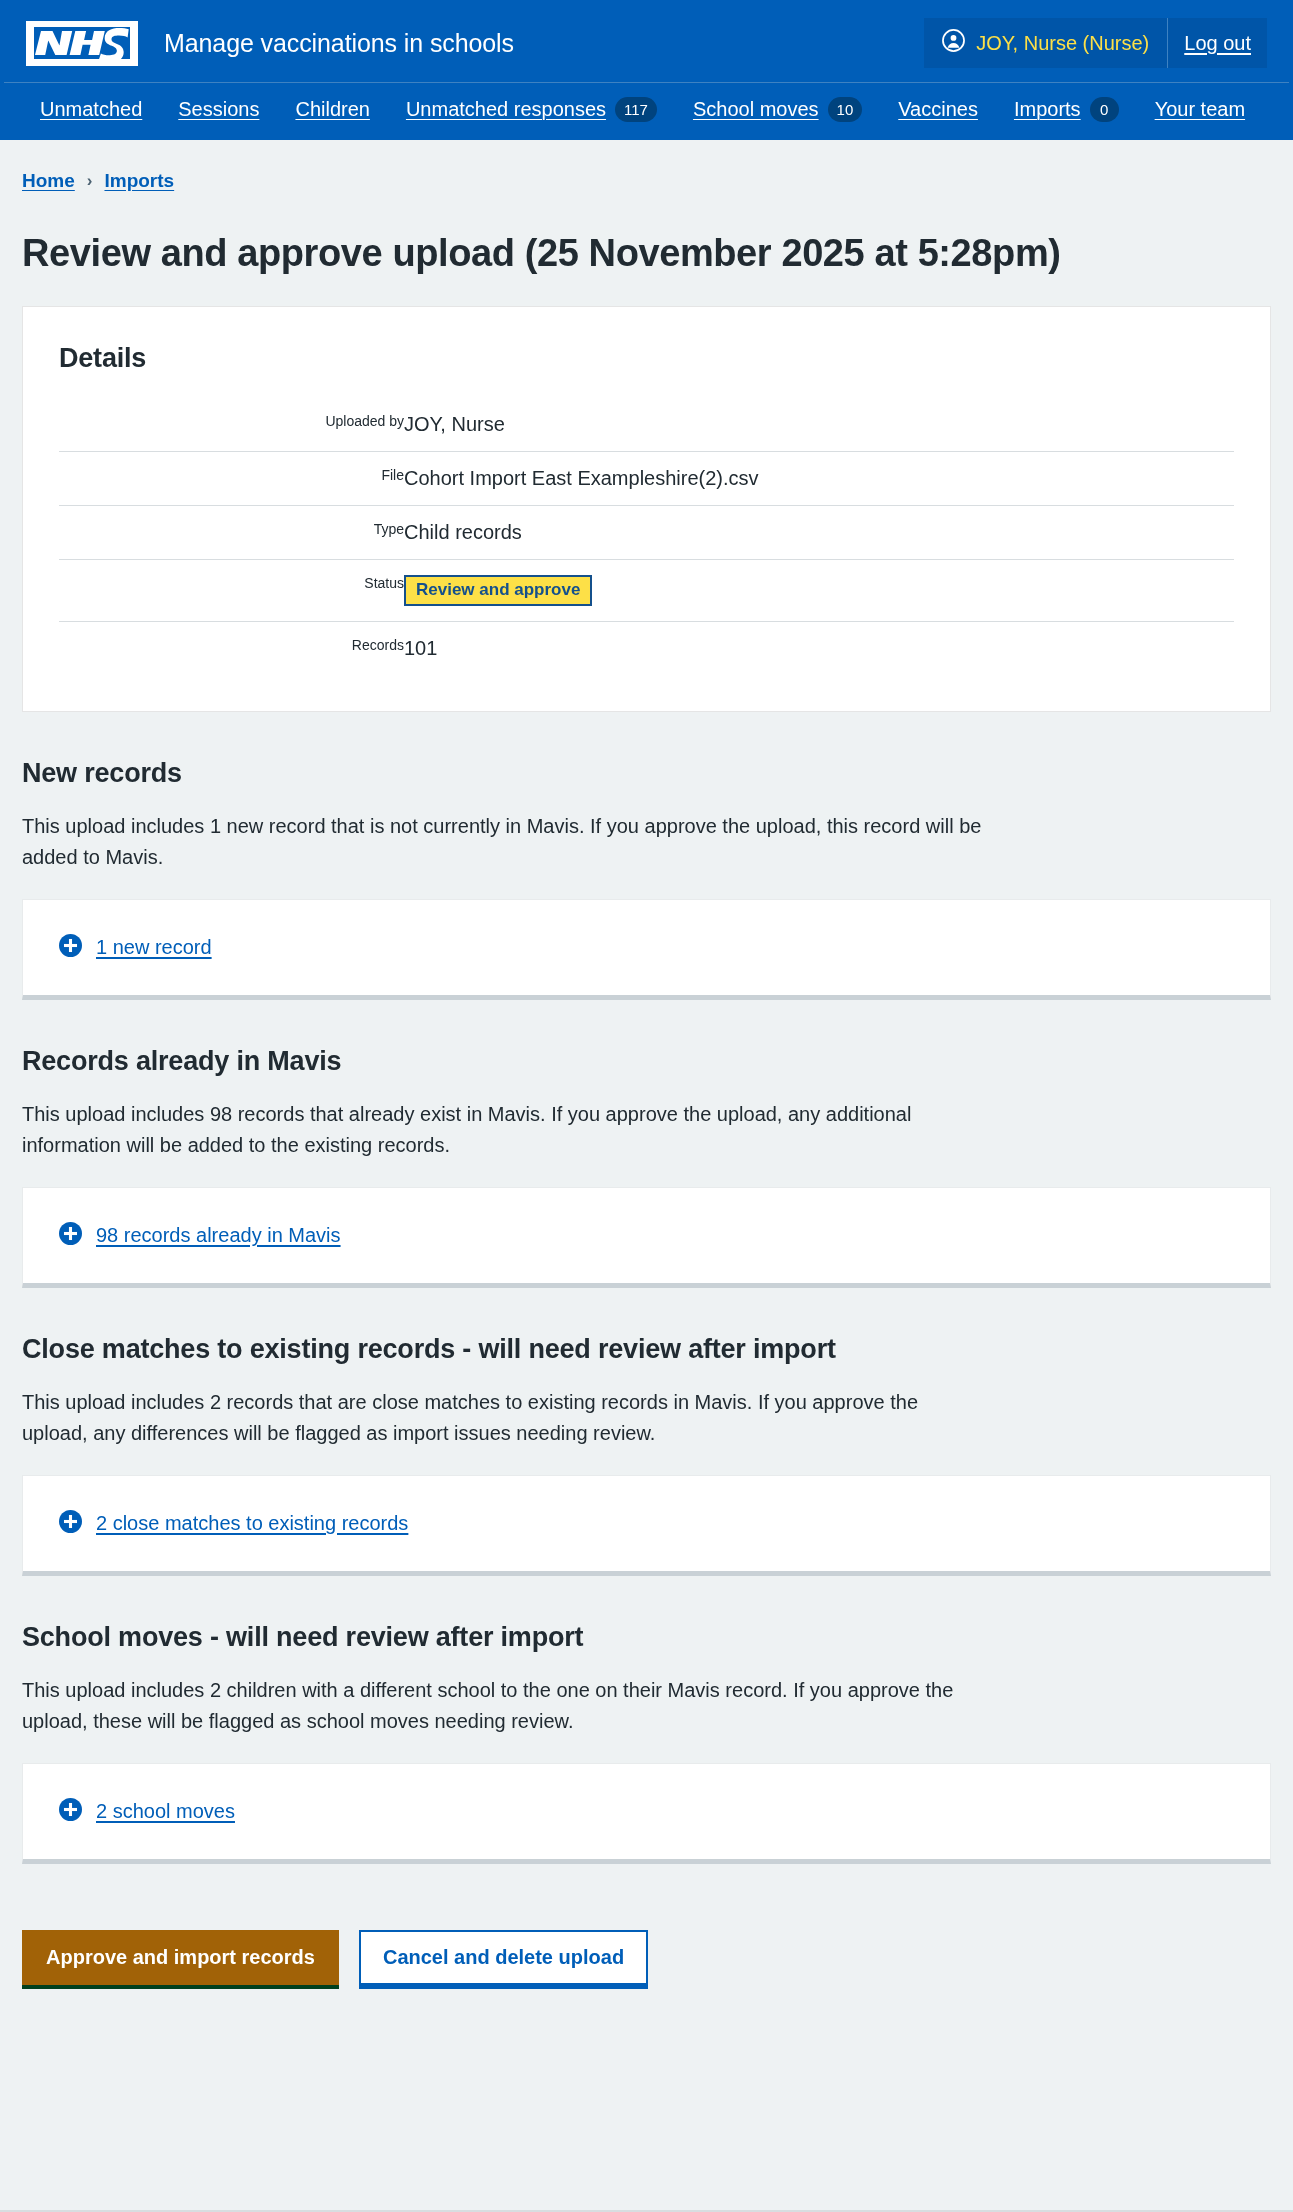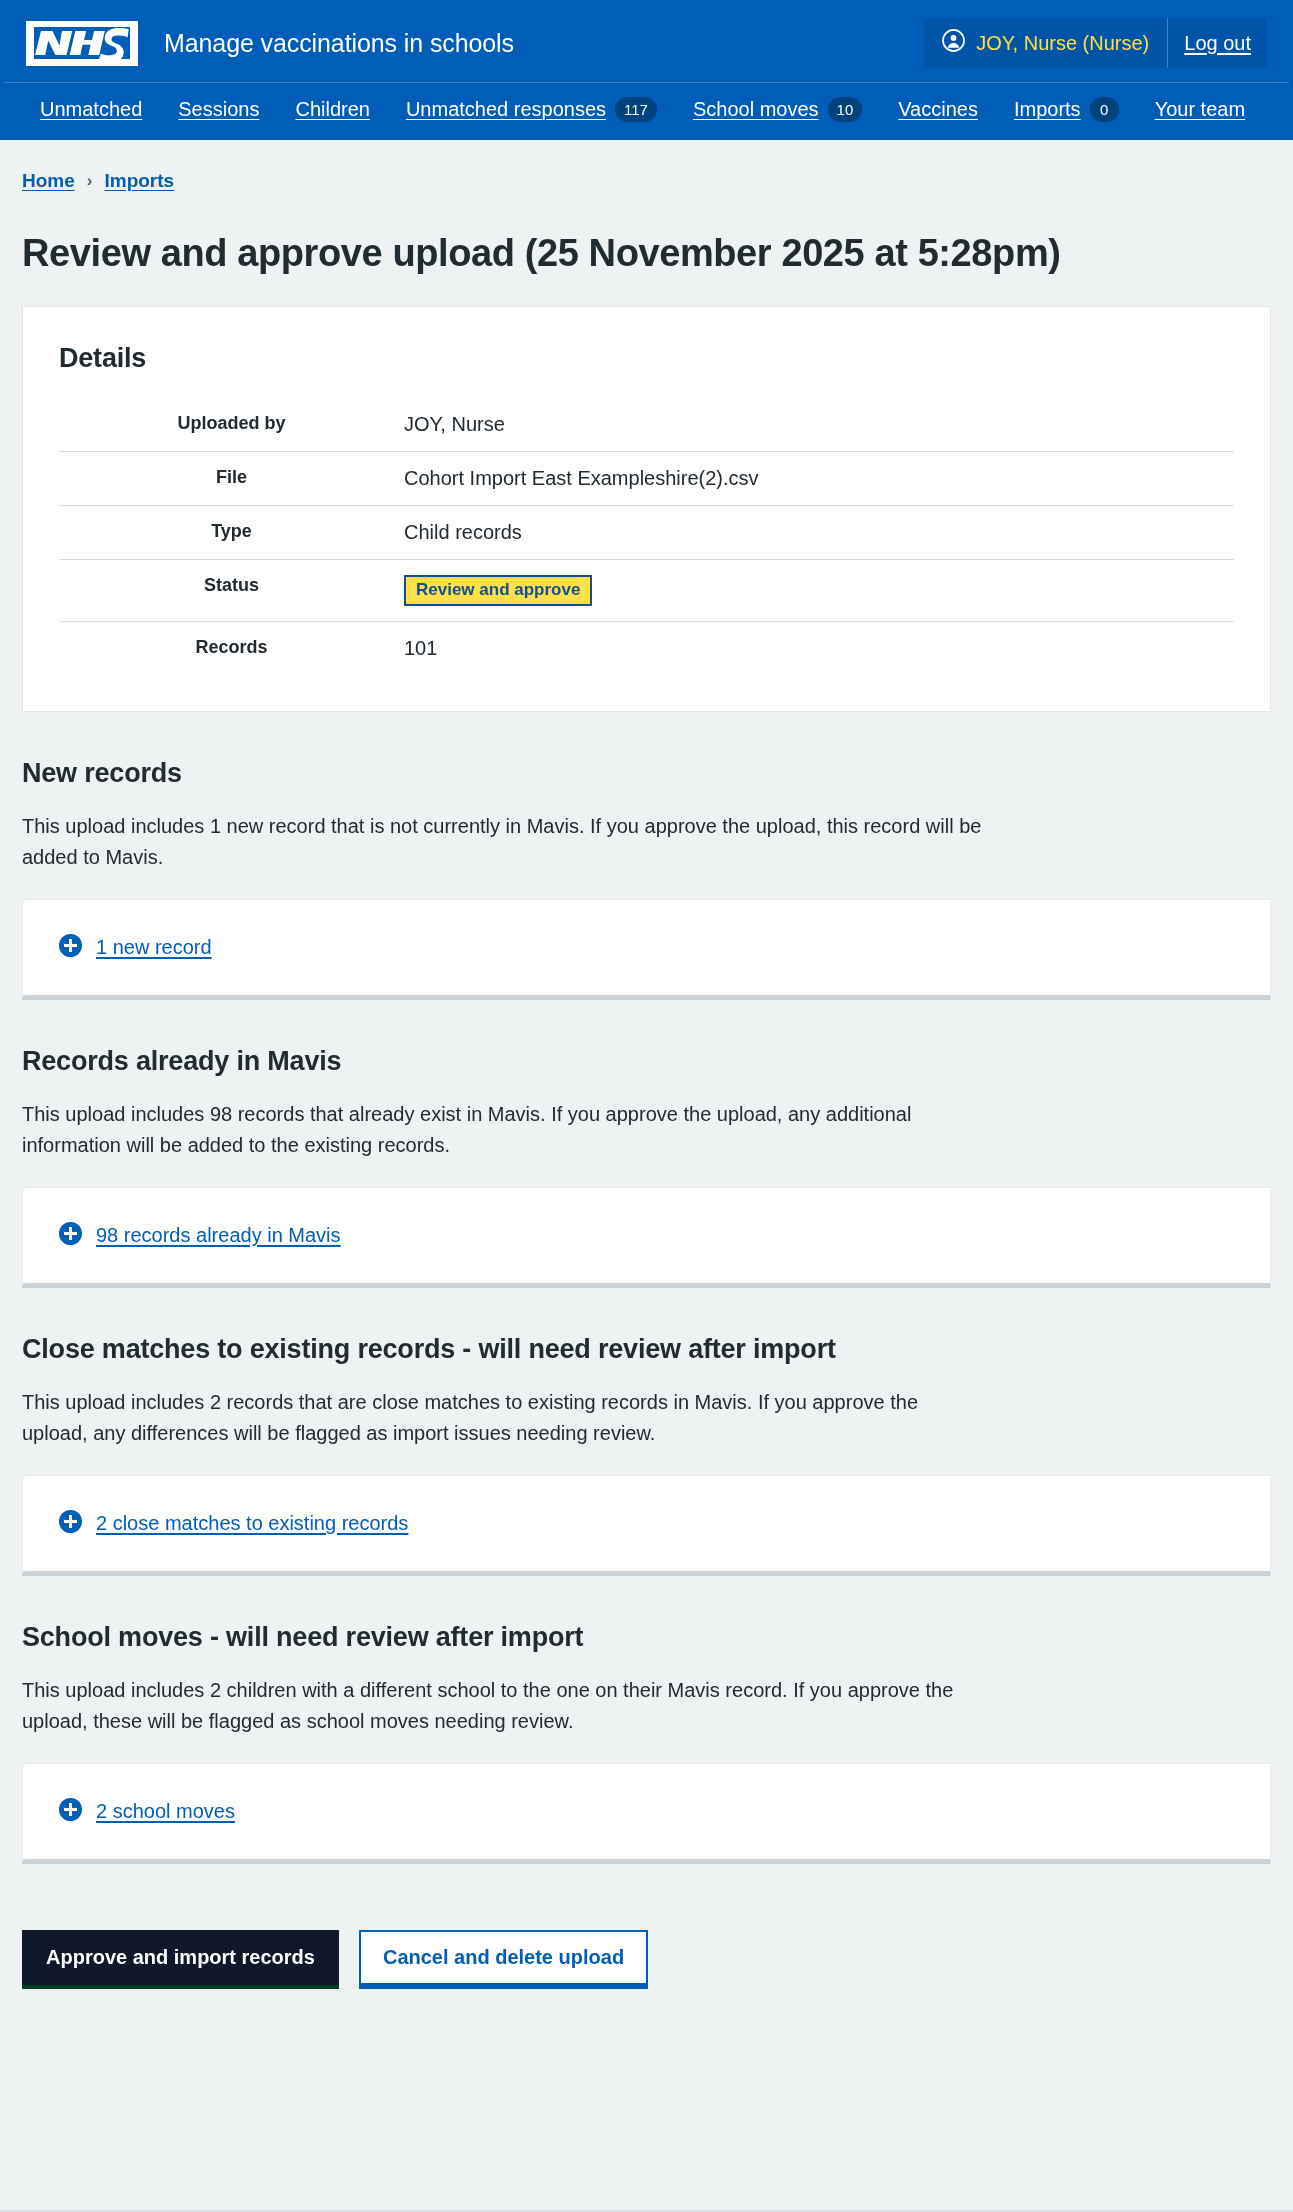--- a/index.html
+++ b/index.html
@@ -151,23 +151,23 @@
   .card h2 {
     font-size: 27px;
     font-weight: 700;
     letter-spacing: -0.2px;
     margin-bottom: 24px;
   }
   .summary-list { width: 100%; border-collapse: collapse; }
   .summary-list tr { border-bottom: 1px solid #d8dde0; }
   .summary-list tr:last-child { border-bottom: none; }
   .summary-list th {
-    text-align: center;
-    font-size: 18px;
-    font-weight: 700;
+    text-align: right;
+    font-size: 14px;
+    font-weight: 400;
     padding: 15px 0 15px 0;
     width: 345px;
     vertical-align: top;
   }
   .summary-list td {
     font-size: 20px;
     font-weight: 400;
     padding: 15px 0 15px 0;
     vertical-align: top;
   }
@@ -228,21 +228,21 @@
   .btn {
     font-family: "Liberation Sans", sans-serif;
     font-size: 20px;
     font-weight: 700;
     padding: 13px 22px 14px 22px;
     border: 2px solid transparent;
     cursor: pointer;
     line-height: 1.2;
   }
   .btn-primary {
-    background: #0f172a;
+    background: #a16207;
     color: #ffffff;
     box-shadow: 0 4px 0 #00401e;
   }
   .btn-secondary {
     background: #ffffff;
     color: #005eb8;
     border: 2px solid #005eb8;
     box-shadow: 0 4px 0 #005eb8;
   }
 

